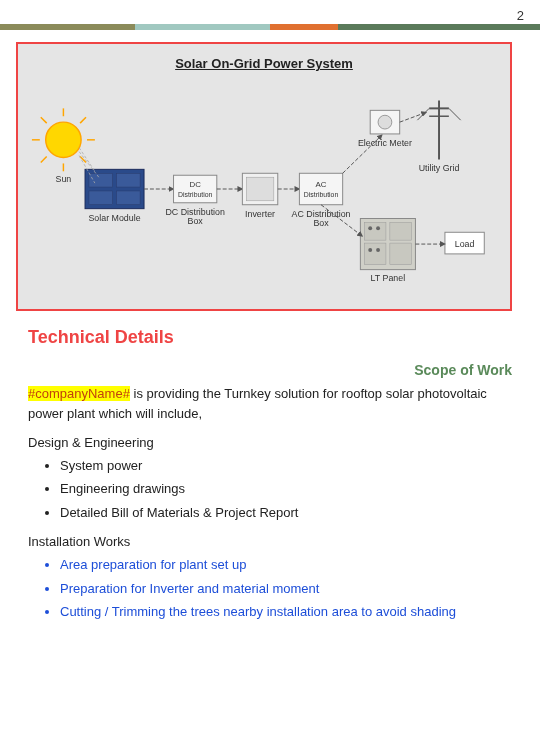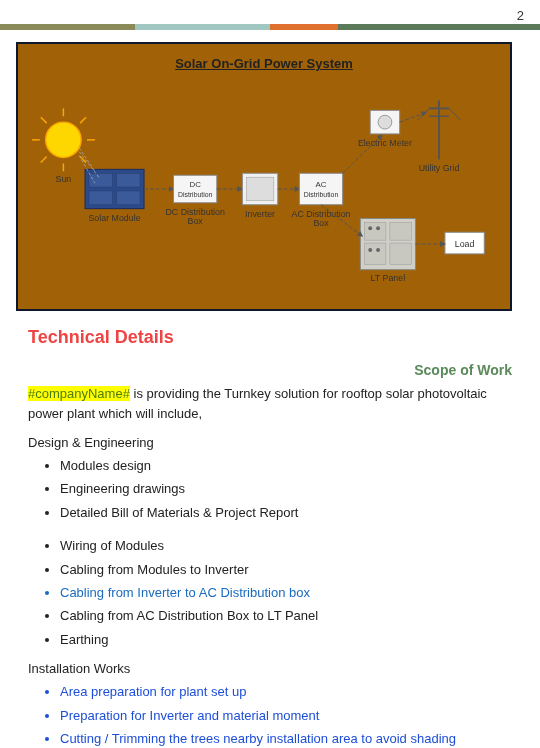--- a/index.html
+++ b/index.html
@@ -29,23 +29,23 @@
       width: 100%;
       margin-top: 24px;
     }
     .top-bar-segment {
       height: 100%;
     }
 
     
     .diagram-container {
       margin: 12px 28px 16px 16px;
-      border: 2px solid #0f172a;
+      border: 2px solid #ef4444;
       padding: 12px 10px 10px 10px;
-      background: #a16207;
+      background: #e5e5e5;
     }
 
     .diagram-title {
       text-align: center;
       font-size: 13px;
       font-weight: bold;
       text-decoration: underline;
       margin-bottom: 8px;
     }
 
@@ -76,21 +76,21 @@
     }
 
     .intro-text {
       font-size: 13px;
       margin-bottom: 12px;
       line-height: 1.5;
     }
 
     .highlight {
       background-color: #ffff00;
-      color: #4d7c0f;
+      color: #c2410c;
     }
 
     .sub-heading {
       font-size: 13px;
       font-weight: normal;
       margin-bottom: 4px;
       margin-top: 8px;
     }
 
     .bullet-list {
@@ -222,32 +222,25 @@
   <div class="section-title-main">Technical Details</div>
 
   <div class="section-heading">Scope of Work</div>
 
   <p class="intro-text">
     <span class="highlight">#companyName#</span><span> is providing the Turnkey solution for rooftop solar photovoltaic power plant which will include,</span>
   </p>
 
   <div class="sub-heading">Design &amp; Engineering</div>
   <ul class="bullet-list">
-    <li>Modules design</li>
+    <li>System power</li>
     <li>Engineering drawings</li>
     <li>Detailed Bill of Materials &amp; Project Report</li>
   </ul>
 
-  <ul class="bullet-list">
-    <li>Wiring of Modules</li>
-    <li>Cabling from Modules to Inverter</li>
-    <li class="blue-link">Cabling from Inverter to AC Distribution box</li>
-    <li>Cabling from AC Distribution Box to LT Panel</li>
-    <li>Earthing</li>
-  </ul>
 
   <div class="sub-heading">Installation Works</div>
   <ul class="bullet-list">
     <li class="orange">Area preparation for plant set up</li>
     <li class="orange">Preparation for Inverter and material moment</li>
     <li class="orange">Cutting / Trimming the trees nearby installation area to avoid shading</li>
   </ul>
 
 </div>
 

